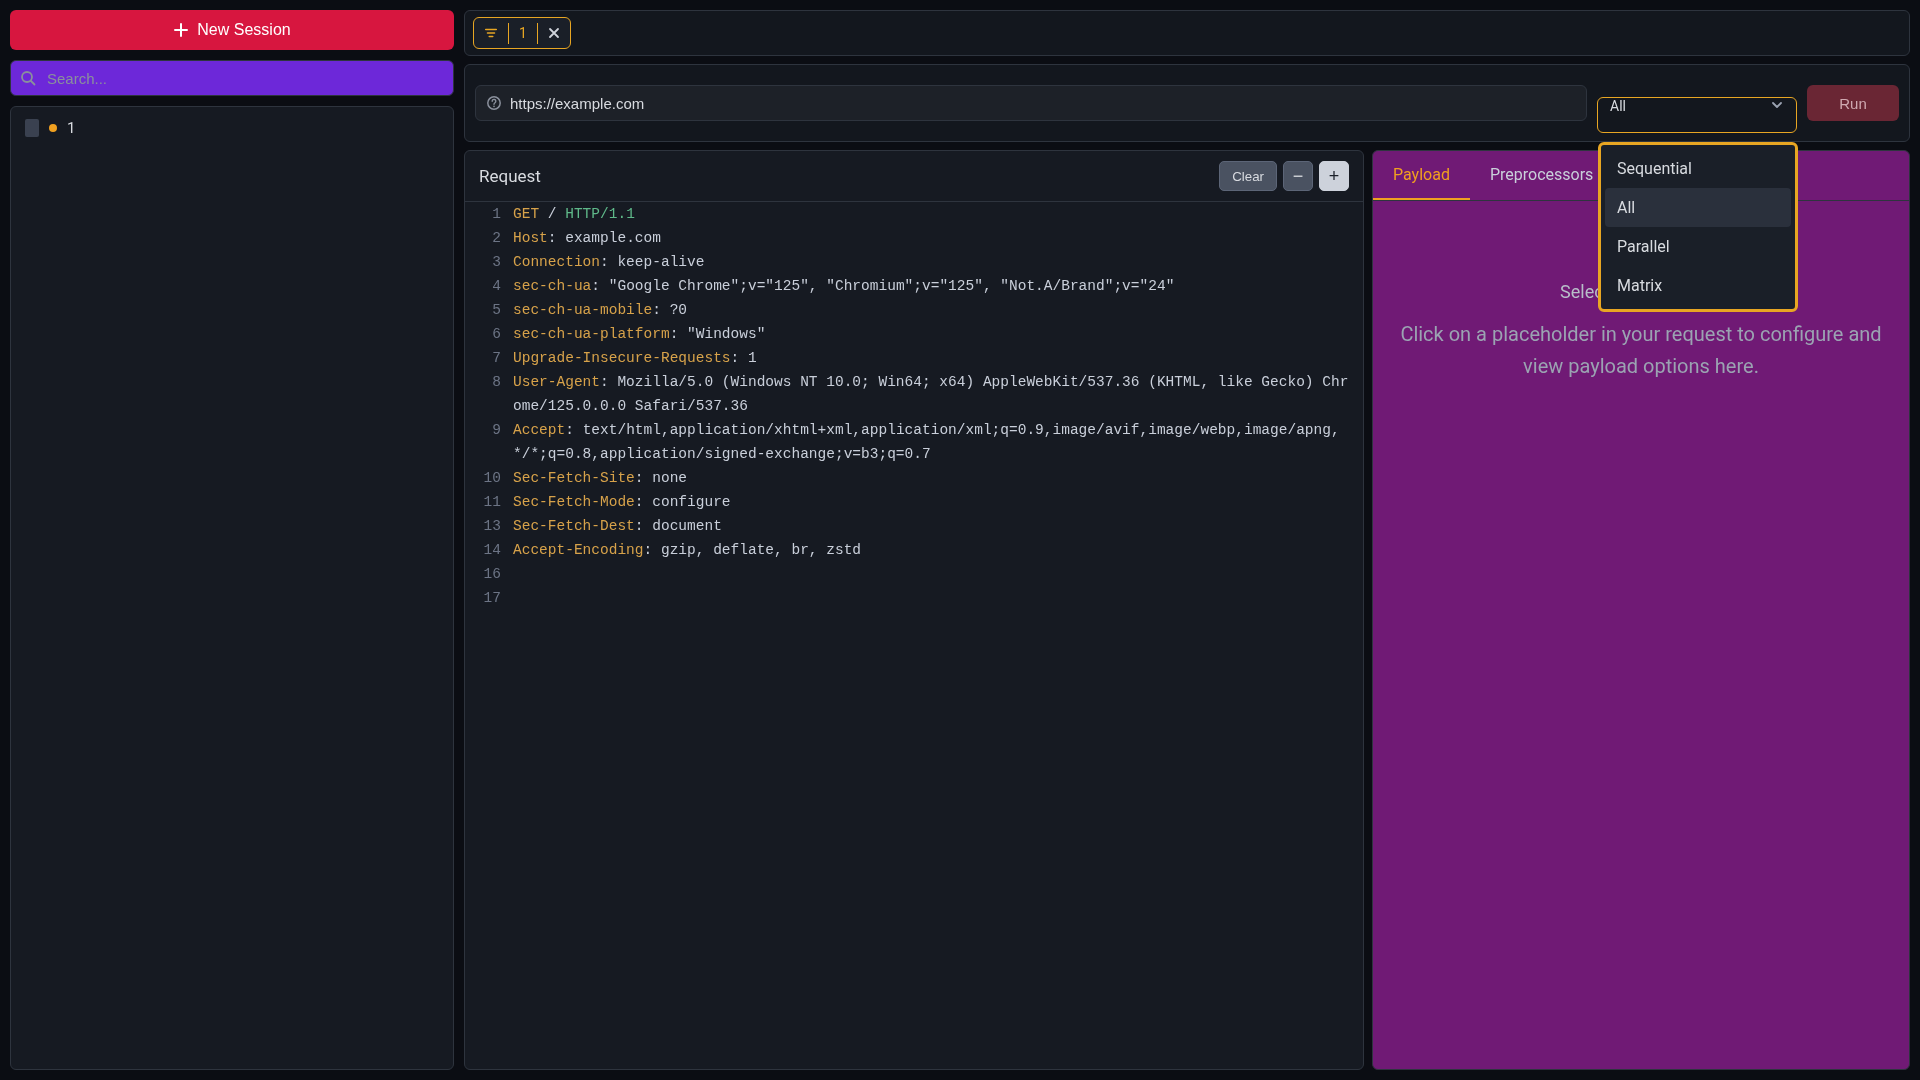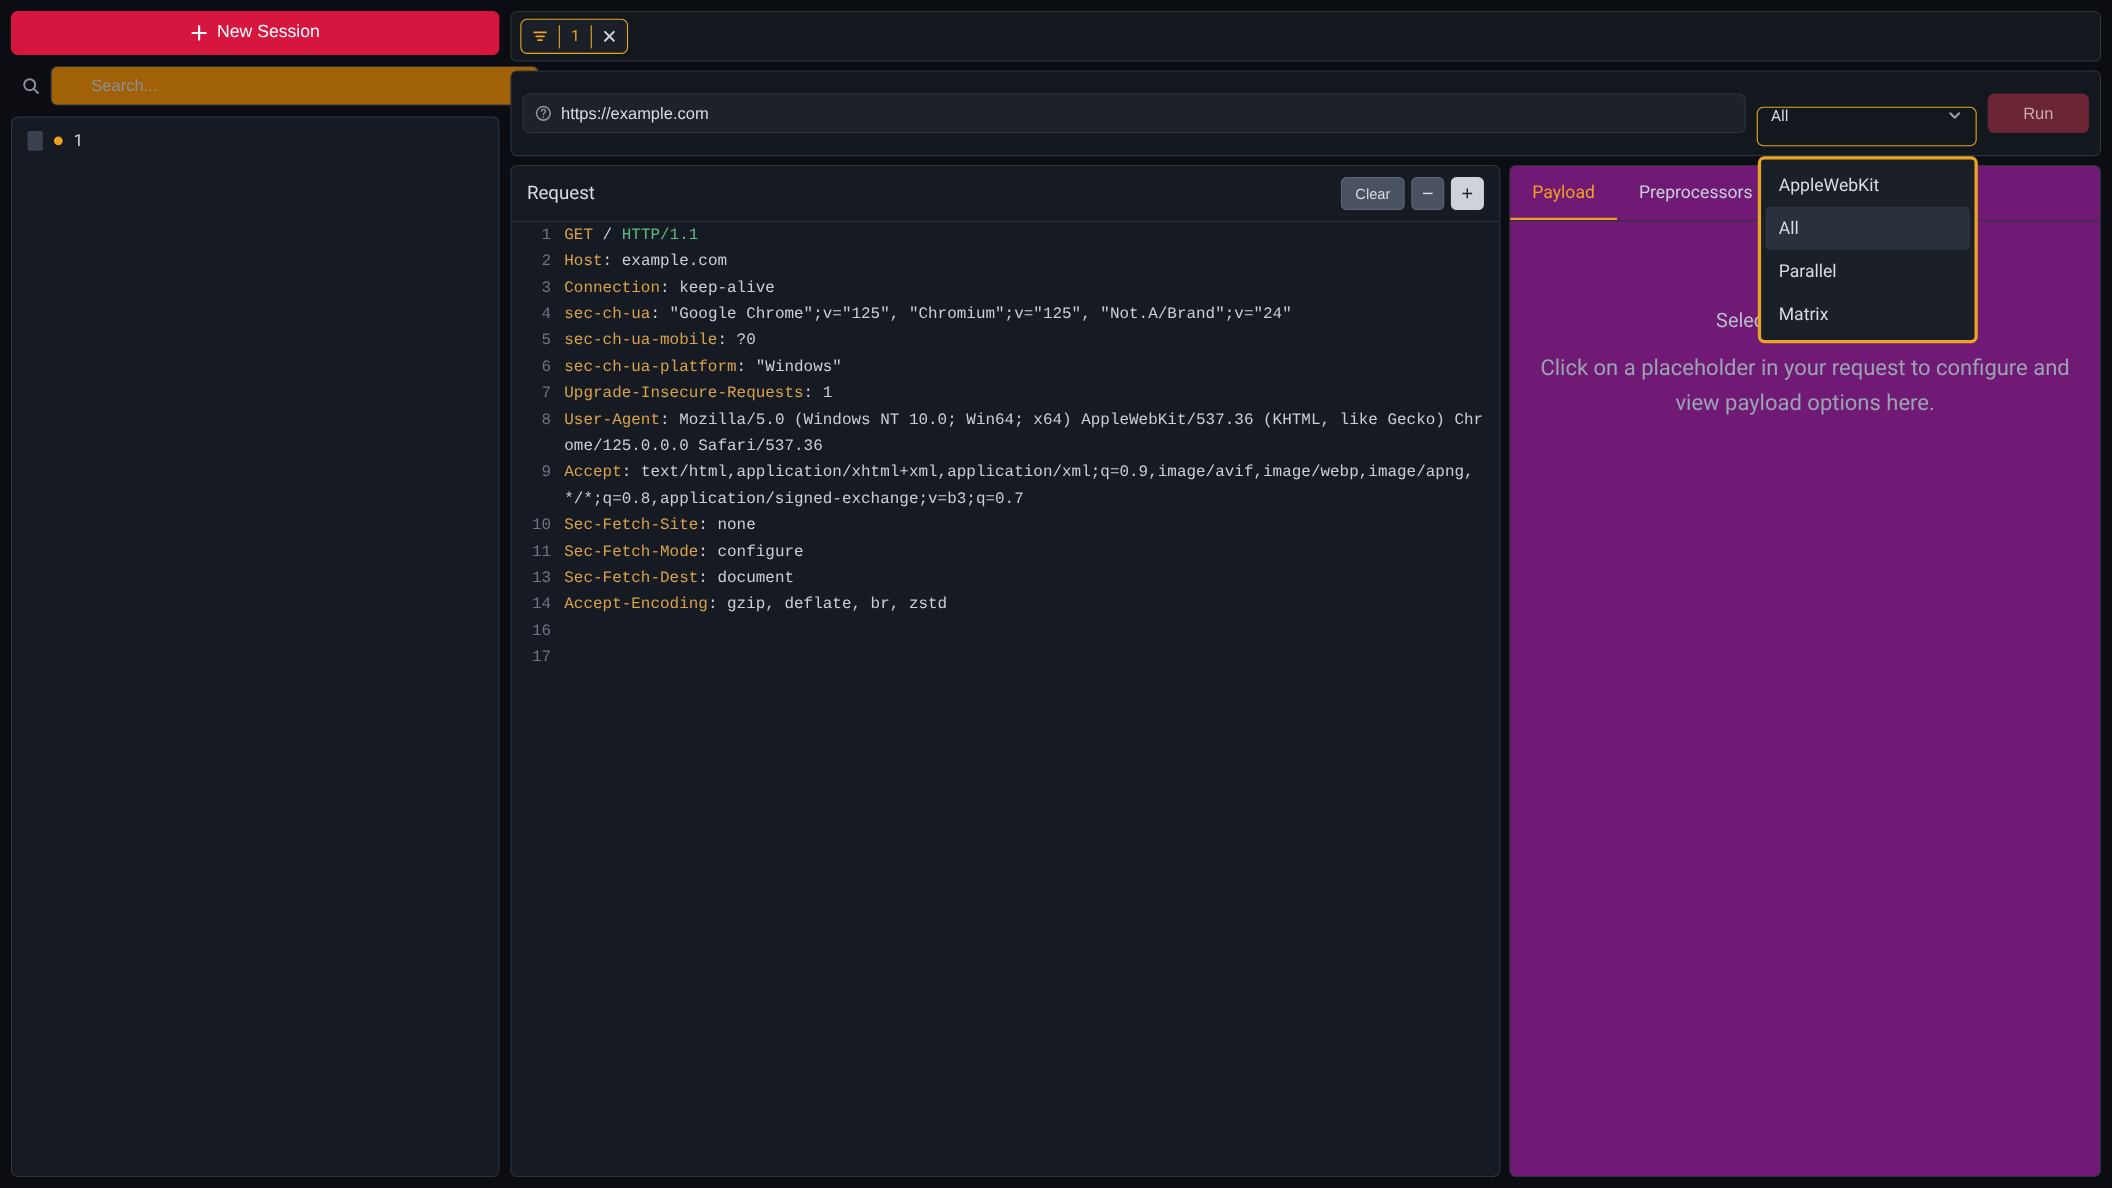--- a/index.html
+++ b/index.html
@@ -36,29 +36,28 @@
   align-items: center;
   justify-content: center;
   gap: 8px;
 }
 
 .search-wrap {
   position: relative;
 }
 .search-input {
   width: 100%;
-  background: #a16207;
+  background: #6d28d9;
   border: 1px solid #2e343e;
   border-radius: 6px;
   height: 36px;
   padding: 0 12px 0 36px;
   color: #e5e7eb;
   font-size: 15px;
   outline: none;
-  margin-left: 36px;
 }
 .search-input::placeholder { color: #8a909c; }
 .search-icon {
   position: absolute;
   left: 10px;
   top: 50%;
   transform: translateY(-50%);
   color: #8a909c;
 }
 
@@ -386,21 +385,21 @@
 
     <div class="mode-select">
       <span>All</span>
       <span>
         <svg width="14" height="14" viewBox="0 0 14 14">
             <path d="M3 5l4 4 4-4" stroke="#9ba3b2" stroke-width="1.8" fill="none" stroke-linecap="round" stroke-linejoin="round"></path>
           </svg>
       </span>
 
       <div class="dropdown">
-        <div class="dropdown-item">AppleWebKit</div>
+        <div class="dropdown-item">Sequential</div>
         <div class="dropdown-item selected">All</div>
         <div class="dropdown-item">Parallel</div>
         <div class="dropdown-item">Matrix</div>
       </div>
     </div>
 
     <button class="run-btn">Run</button>
   </div>
 
   <div class="workspace">

